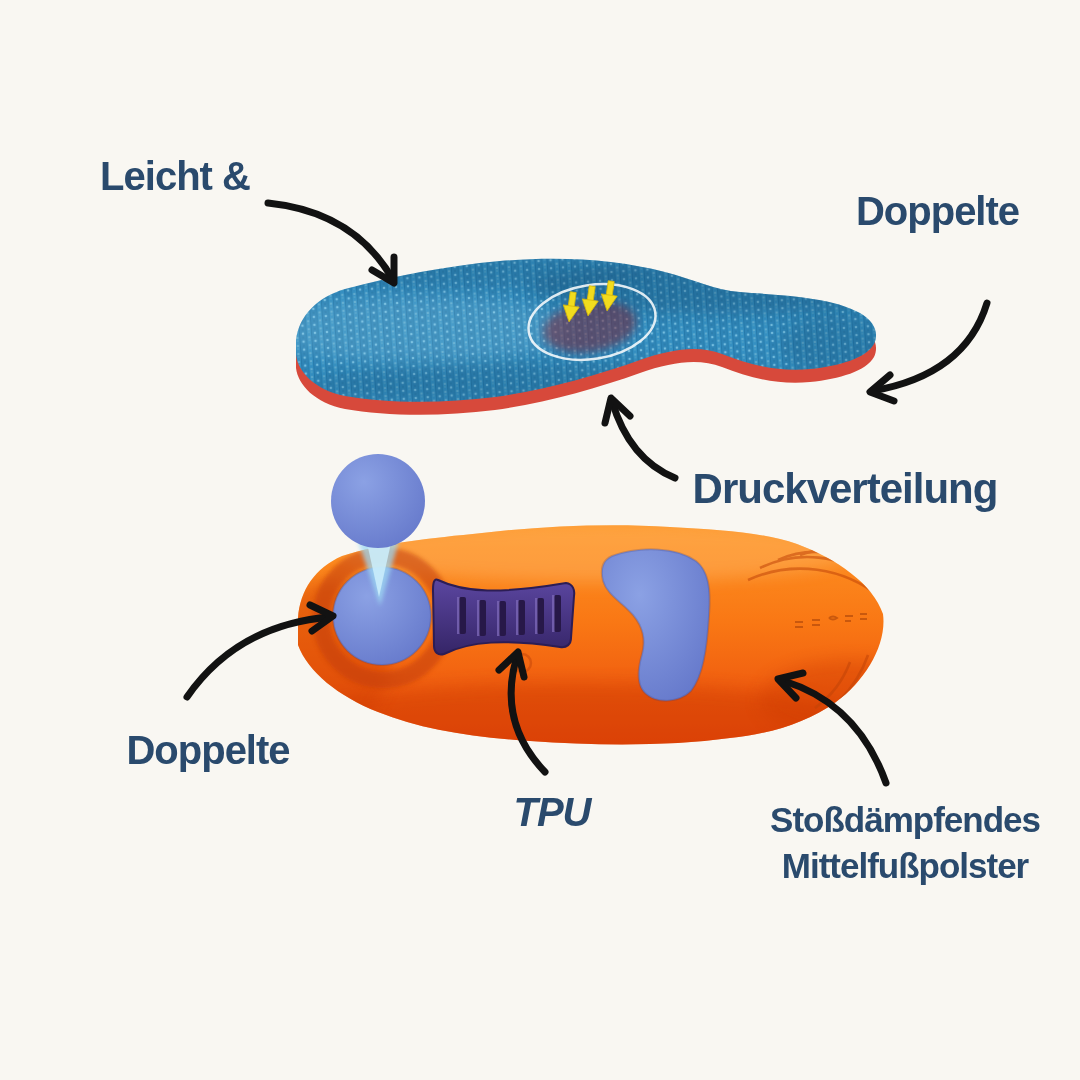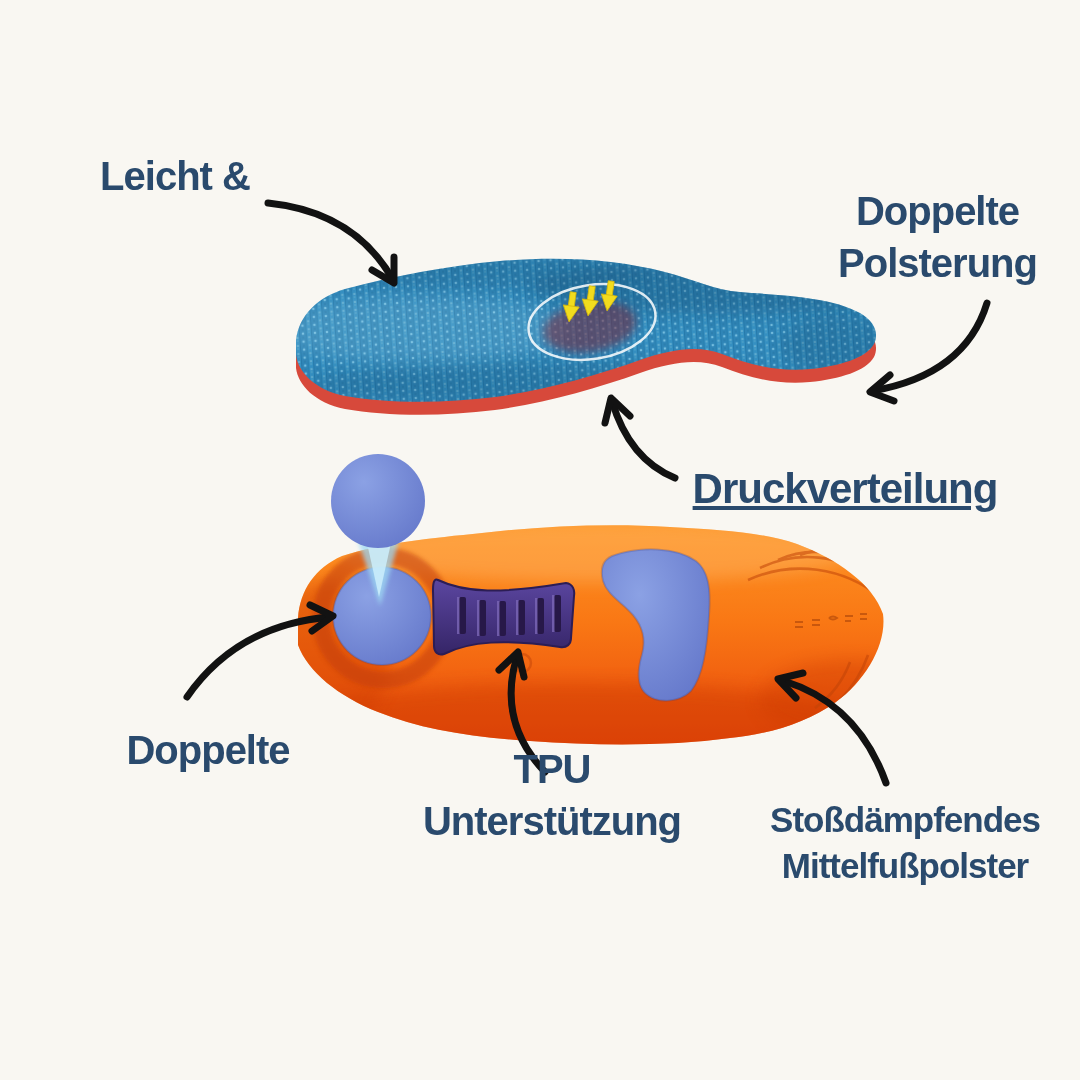--- a/index.html
+++ b/index.html
@@ -173,34 +173,32 @@
       </g>
     </g>
   </svg>
 
   <div class="label fs40" style="left:40px;top:150px;width:270px;">
     <span>Leicht &amp;</span>
   </div>
 
   <div class="label fs40" style="left:800px;top:185px;width:275px;">
     <span>Doppelte</span>
-    <span>Polsterung</span>
-  </div>
-
-  <div class="label fs42" style="left:660px;top:462px;width:370px;text-decoration:underline;">
+  </div>
+
+  <div class="label fs42" style="left:660px;top:462px;width:370px;">
     <span>Druckverteilung</span>
   </div>
 
   <div class="label fs40" style="left:10px;top:724px;width:396px;">
     <span>Doppelte</span>
   </div>
 
-  <div class="label fs40" style="left:402px;top:743px;width:300px;">
+  <div class="label fs40" style="left:402px;top:786px;width:300px;font-style:italic;">
     <span>TPU</span>
-    <span>Unterstützung</span>
   </div>
 
   <div class="label fs35" style="left:728px;top:797px;width:354px;">
     <span>Stoßdämpfendes</span>
     <span>Mittelfußpolster</span>
   </div>
 
 </div>
 
 </body></html>

